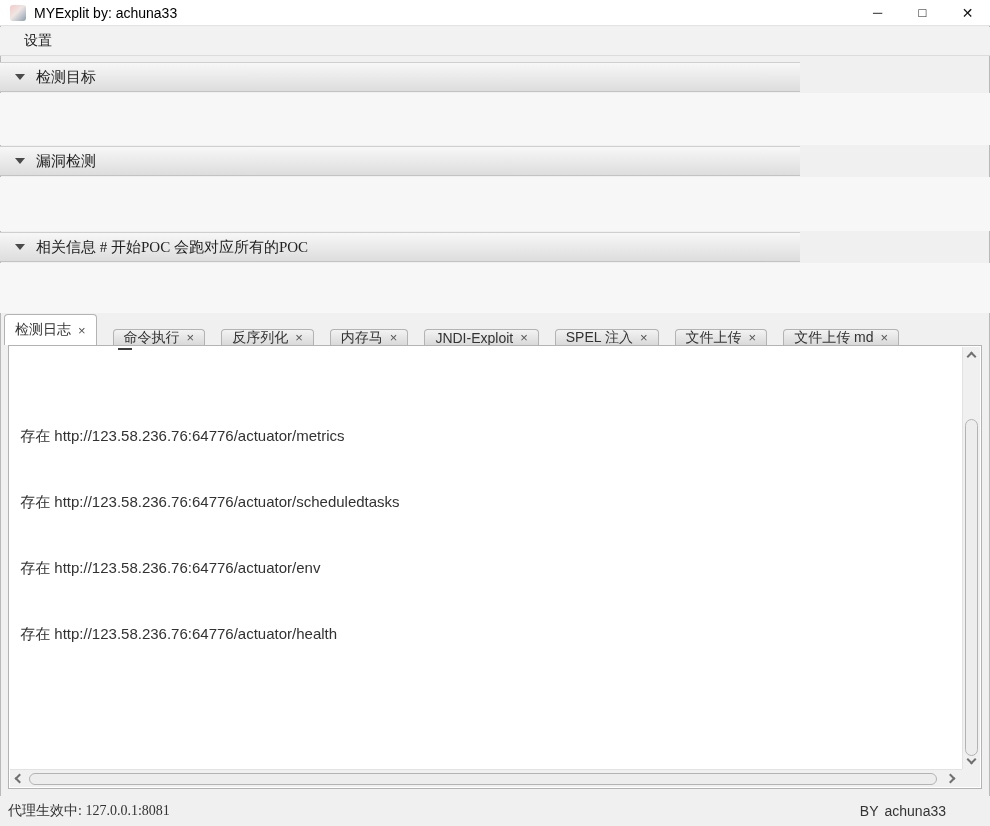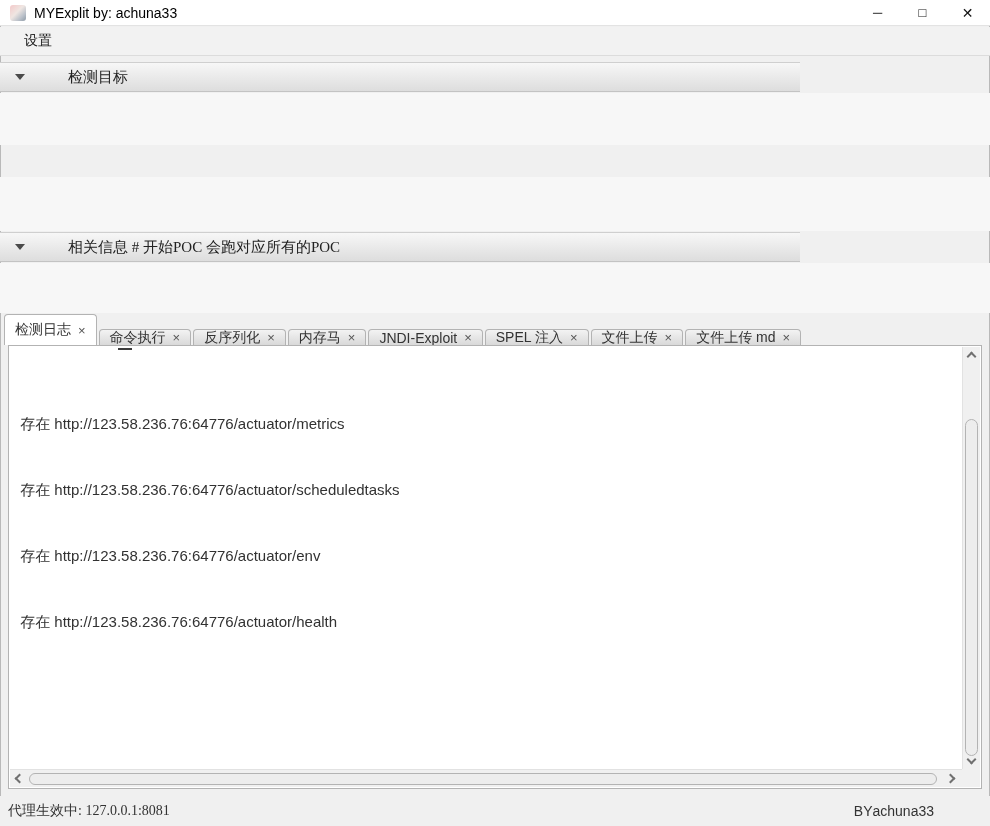--- a/index.html
+++ b/index.html
@@ -21,21 +21,21 @@
 
   
   .menubar { position:absolute; top:27px; left:0; width:990px; height:29px; background:#f2f2f2;
              border-bottom:1px solid #dcdcdc; display:flex; align-items:center; }
   .menu-item { margin-left:18px; font-size:14px; color:#222; padding:3px 6px; }
 
   
   .pane-header { position:absolute; left:0; width:800px; height:30px;
                  background:linear-gradient(#f7f7f7,#dddddd);
                  border-top:1px solid #cfcfcf; border-bottom:1px solid #c3c3c3;
-                 display:flex; align-items:center; font-size:15px; color:#222;gap:32px; }
+                 display:flex; align-items:center; font-size:15px; color:#222; }
   .pane-header .tri { width:0; height:0; margin:0 11px 0 15px;
                       border-left:5px solid transparent; border-right:5px solid transparent;
                       border-top:6px solid #4a4a4a; }
   .pane-body { position:absolute; left:0; width:990px; background:#f7f7f7; }
 
   #hdr-target { top:62px; }  #body-target { top:93px; height:52px; }
   #hdr-vuln   { top:146px; } #body-vuln   { top:177px; height:54px; }
   #hdr-info   { top:232px;font-family:Liberation Serif, serif; } #body-info   { top:263px; height:50px; }
 
   .field-label { position:absolute; font-size:15px; color:#333; }
@@ -65,32 +65,32 @@
   #lbl-vulnsel { left:355px; top:191px; }
   #cmb-vulnsel { left:432px; top:184px; width:241px; height:28px; }
   #btn-poc     { left:683px; top:184px; width:113px; height:29px; }
   
   #lbl-method { left:10px; top:276px; }
   #inp-method { left:90px; top:270px; width:100px; height:25px; }
   #lbl-dns    { left:200px; top:276px; }
   #inp-dns    { left:273px; top:270px; width:201px; height:25px; }
 
   
-  .tabbar { position:absolute; left:4px; top:314px; height:31px; display:flex; align-items:flex-end; gap:2px; }
+  .tabbar { position:absolute; left:4px; top:314px; height:31px; display:flex; align-items:flex-end; gap:16px; }
   .tab { height:16px; padding:0 10px; display:flex; align-items:center; gap:7px;
          background:linear-gradient(#f3f3f3,#d9d9d9); border:1px solid #b3b3b3; border-bottom:none;
          border-radius:4px 4px 0 0; font-size:14px; color:#333; cursor:default; white-space:nowrap; }
   .tab.active { background:#fff; height:31px; z-index:3; }
   .tab-close { color:#555; font-size:13px; }
 
   
   .log-pane { position:absolute; left:8px; top:345px; width:974px; height:444px;
               background:#fff; border:1px solid #b3b3b3; }
   .log-content { position:absolute; left:1px; top:1px; right:19px; bottom:19px; overflow:hidden;
-                 padding:0 0 0 6px; font-size:15px; line-height:22px; color:#323232;
+                 padding:12px 0 0 6px; font-size:15px; line-height:22px; color:#323232;
                  white-space:pre; }
   .log-line { min-height:22px; }
   .log-sliver { position:absolute; left:108px; top:1px; width:14px; height:2px; background:#3c3c3c; }
 
   
   .vscroll { position:absolute; top:1px; right:1px; width:18px; bottom:19px; background:#f0f0f0;
              border-left:1px solid #e2e2e2; }
   .hscroll { position:absolute; left:1px; bottom:1px; height:18px; right:19px; background:#f0f0f0;
              border-top:1px solid #e2e2e2; }
   .scroll-corner { position:absolute; right:1px; bottom:1px; width:18px; height:18px; background:#f0f0f0; }
@@ -101,21 +101,21 @@
   .chev { width:7px; height:7px; border-left:2px solid #707070; border-top:2px solid #707070; }
   .chev-up   { position:absolute; top:6px;  left:5px; transform:rotate(45deg); }
   .chev-down { position:absolute; bottom:6px; left:5px; transform:rotate(225deg); }
   .chev-left { position:absolute; left:6px; top:5px; transform:rotate(-45deg); }
   .chev-right{ position:absolute; right:8px; top:5px; transform:rotate(135deg); }
 
   
   .statusbar { position:absolute; left:0; top:796px; width:990px; height:30px; background:#f0f0f0;
                display:flex; align-items:center; font-size:14px; color:#333; }
   .status-left { margin-left:8px;font-family:Liberation Serif, serif; }
-  .status-right { margin-left:auto; margin-right:56px; display:flex; gap:0; }
+  .status-right { margin-left:auto; margin-right:44px; display:flex; gap:6px; }
 </style>
 </head>
 <body>
 
 <div class="window">
 
   <div class="titlebar">
     <div class="app-icon"></div>
     <div class="title-text">MYExplit by: achuna33</div>
     <div class="win-controls">
@@ -133,20 +133,24 @@
     <span class="tri"></span>
     <span>检测目标</span>
   </div>
   <div class="pane-body" id="body-target">
     <span class="field-label" id="lbl-address">目标地址</span>
     <input class="text-input" id="inp-address" type="text" value="http://123.58.236.76:64776/" style="">
     <span class="field-label" id="lbl-timeout">超时设置/s</span>
     <input class="text-input" id="inp-timeout" type="text" value="" style="">
   </div>
 
+  <div class="pane-header" id="hdr-vuln">
+    <span class="tri"></span>
+    <span>漏洞检测</span>
+  </div>
   <div class="pane-body" id="body-vuln">
     <span class="field-label" id="lbl-product">支持产品</span>
     <div class="combo" id="cmb-product">
       <span>Spring</span>
       <span class="combo-arrow"></span>
     </div>
     <span class="field-label" id="lbl-vulnsel">指定漏洞</span>
     <div class="combo" id="cmb-vulnsel">
       <span>ALL</span>
       <span class="combo-arrow"></span>

